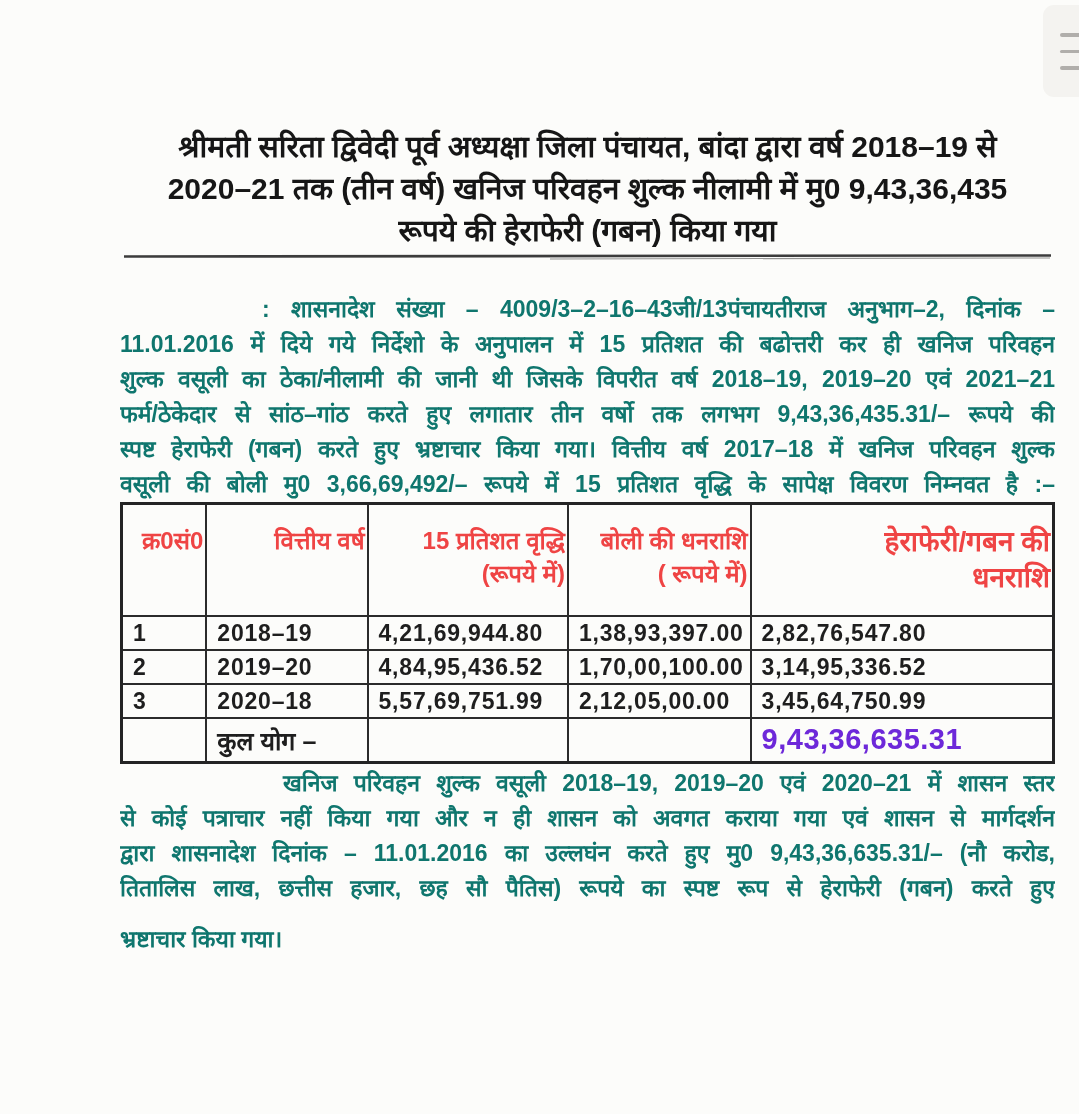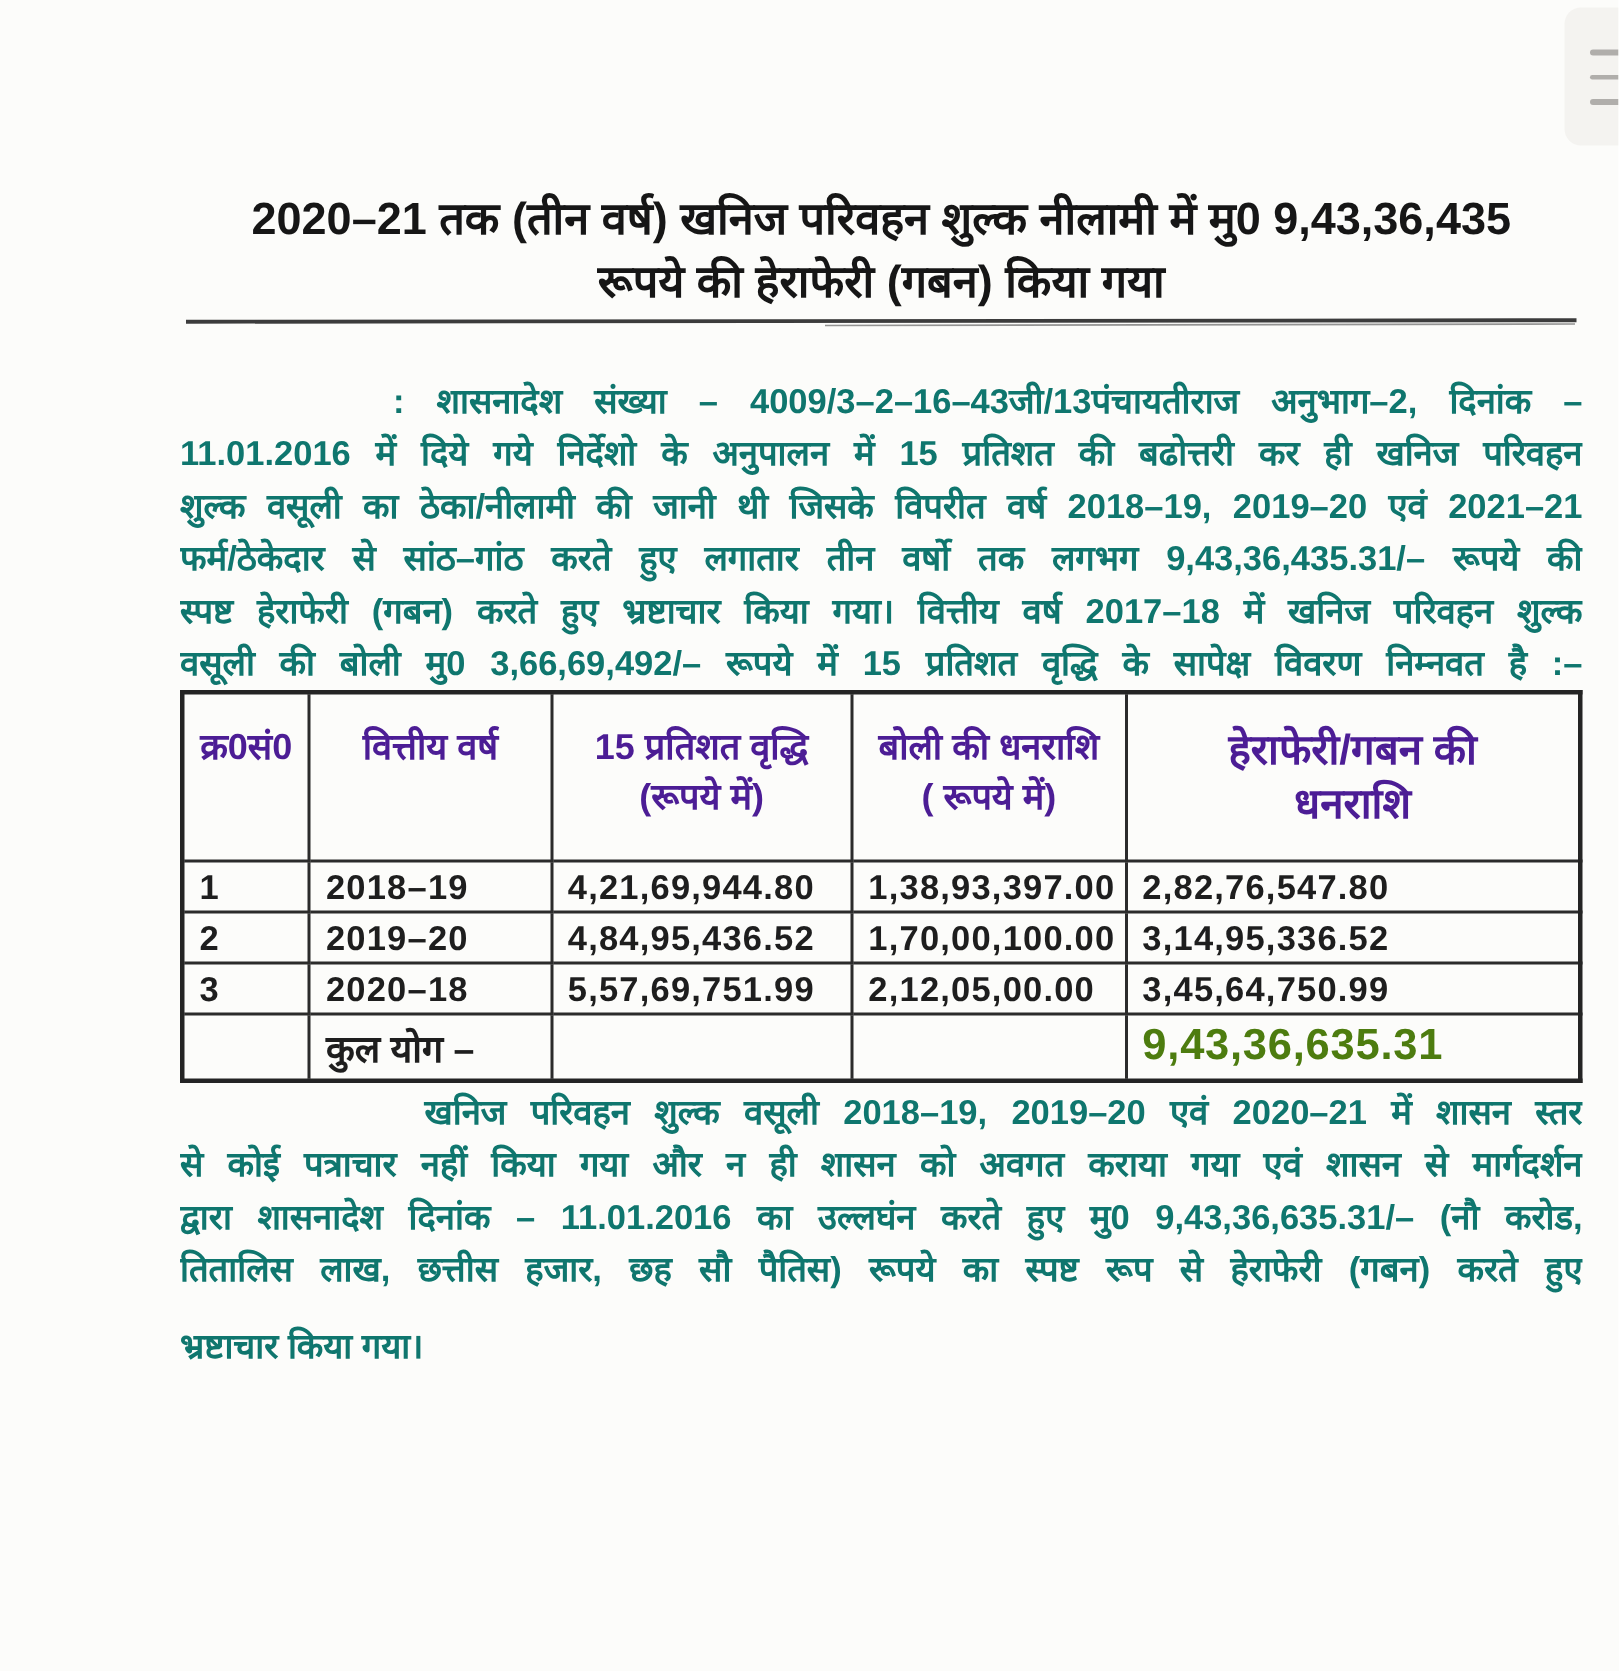--- a/index.html
+++ b/index.html
@@ -71,59 +71,60 @@
     table-layout: fixed;
   }
   table.embz th, table.embz td {
     border: 2.4px solid #2b2b2b;
     overflow: hidden;
   }
   table.embz { border: 3px solid #242424; }
   th.hcell {
     height: 80px;
     vertical-align: top;
-    text-align: center;
+    text-align: right;
     font-size: 24px;
     font-weight: bold;
     line-height: 33px;
     padding: 19px 2px;
     white-space: pre-line;
-    color: #4c1d95;
+    color: #ef4444;
   }
   th.hcell.big { font-size: 28px; line-height: 36px; border-radius: 29px; }
   td.dcell {
     height: 34px;
     font-size: 23px;
     font-weight: 600;
     padding: 0 10px;
     letter-spacing: 0.8px;
     vertical-align: middle;
     color: #1e1e1e;
   }
   tr.total-row td { height: 44px; }
   td.total-label { font-size: 25px; font-weight: bold; letter-spacing: 0; }
-  td.total-value { font-size: 29px; font-weight: bold; letter-spacing: 0.5px; color: #4d7c0f; }
+  td.total-value { font-size: 29px; font-weight: bold; letter-spacing: 0.5px; color: #6d28d9; }
   .para2 { margin-top: 2px; }
 </style>
 </head>
 <body>
 
 <div class="page">
 
   <div class="menu-btn">
     <span class="menu-icon">
       <i></i>
       <i></i>
       <i></i>
     </span>
   </div>
 
   <div class="content">
 
     <h1 class="doc-title">
+      <div class="t-line">श्रीमती सरिता द्विवेदी पूर्व अध्यक्षा जिला पंचायत, बांदा द्वारा वर्ष 2018–19 से</div>
       <div class="t-line">2020–21 तक (तीन वर्ष) खनिज परिवहन शुल्क नीलामी में मु0 9,43,36,435</div>
       <div class="t-line">रूपये की हेराफेरी (गबन) किया गया</div>
     </h1>
 
     <svg class="underline-svg" width="935" height="9" viewBox="0 0 935 9">
       <path d="M4,4.5 C250,1.5 520,6.5 931,3.5" stroke="#3c3c3c" stroke-width="2.6" fill="none"></path>
       <path d="M430,7 C650,8 830,7.5 930,6" stroke="#5a5a5a" stroke-width="1.1" fill="none" opacity="0.65"></path>
     </svg>
 
     <div class="para">

